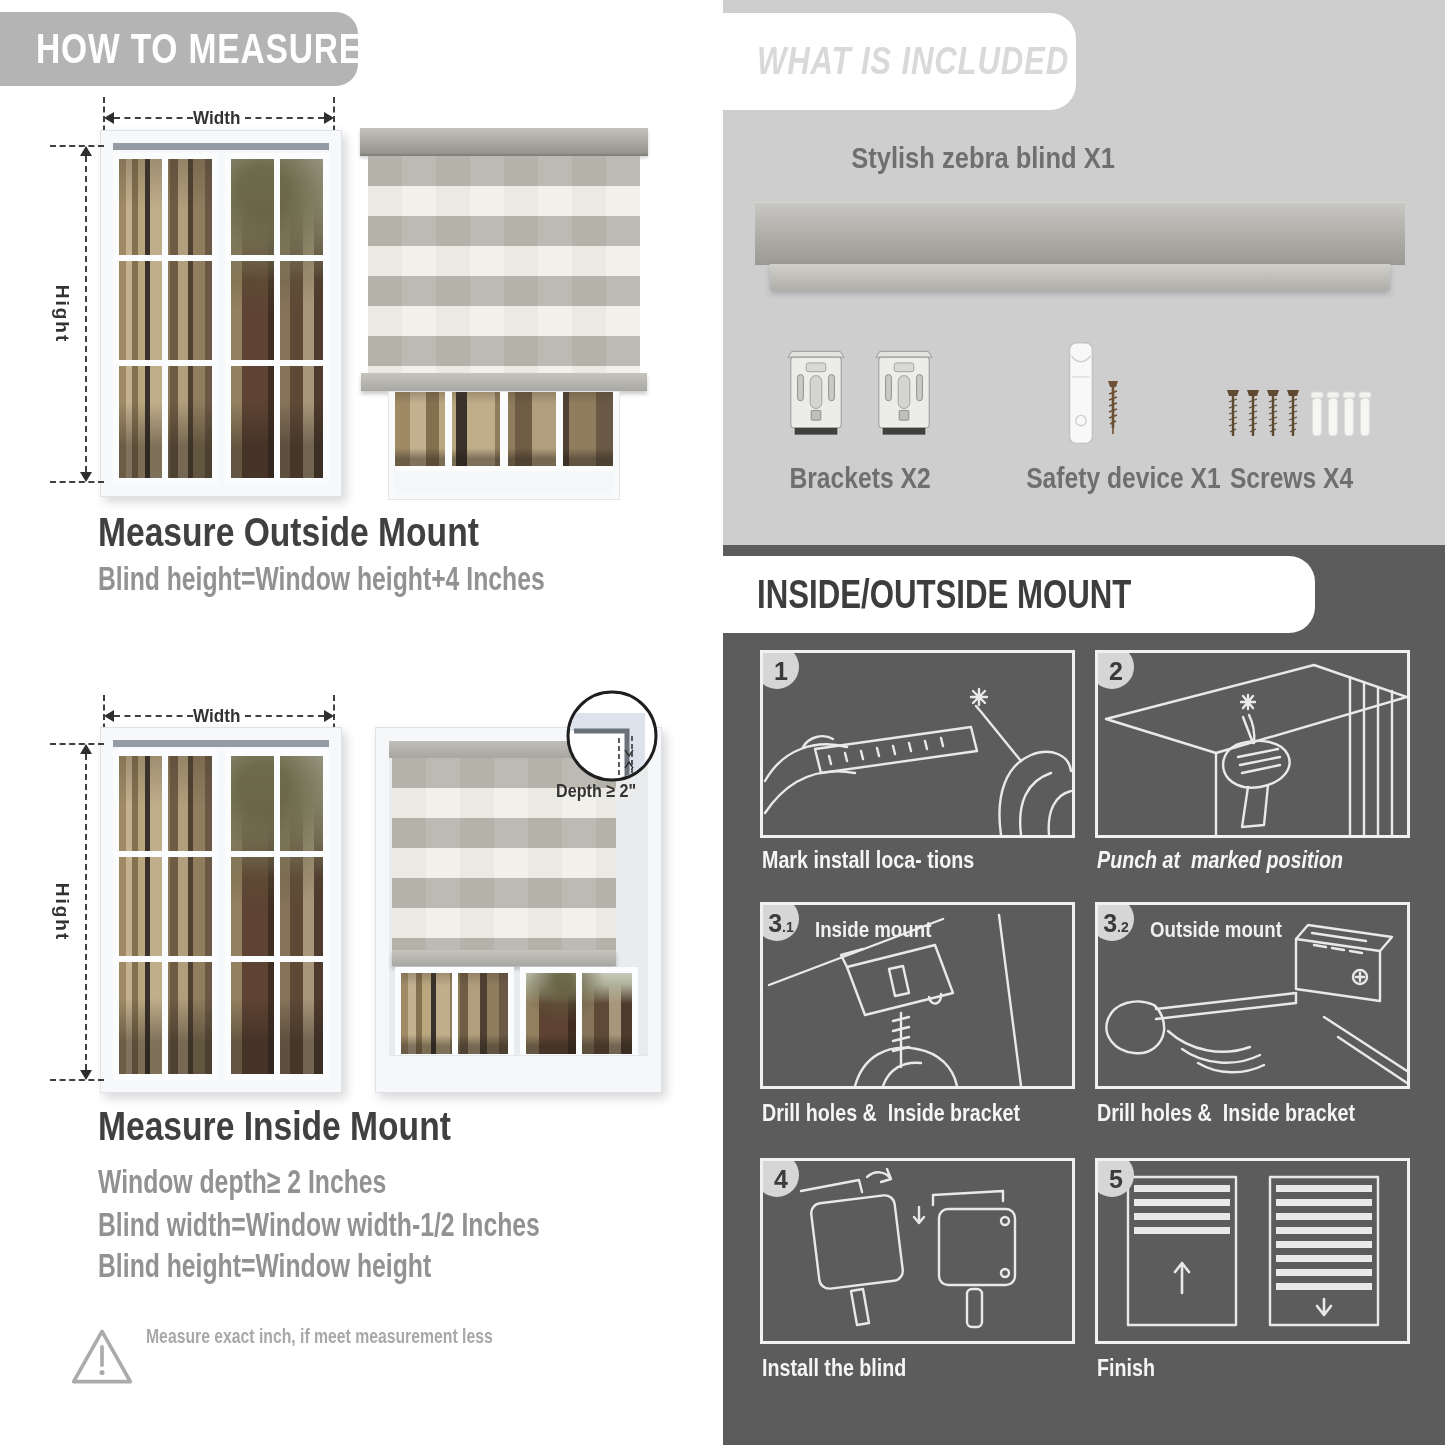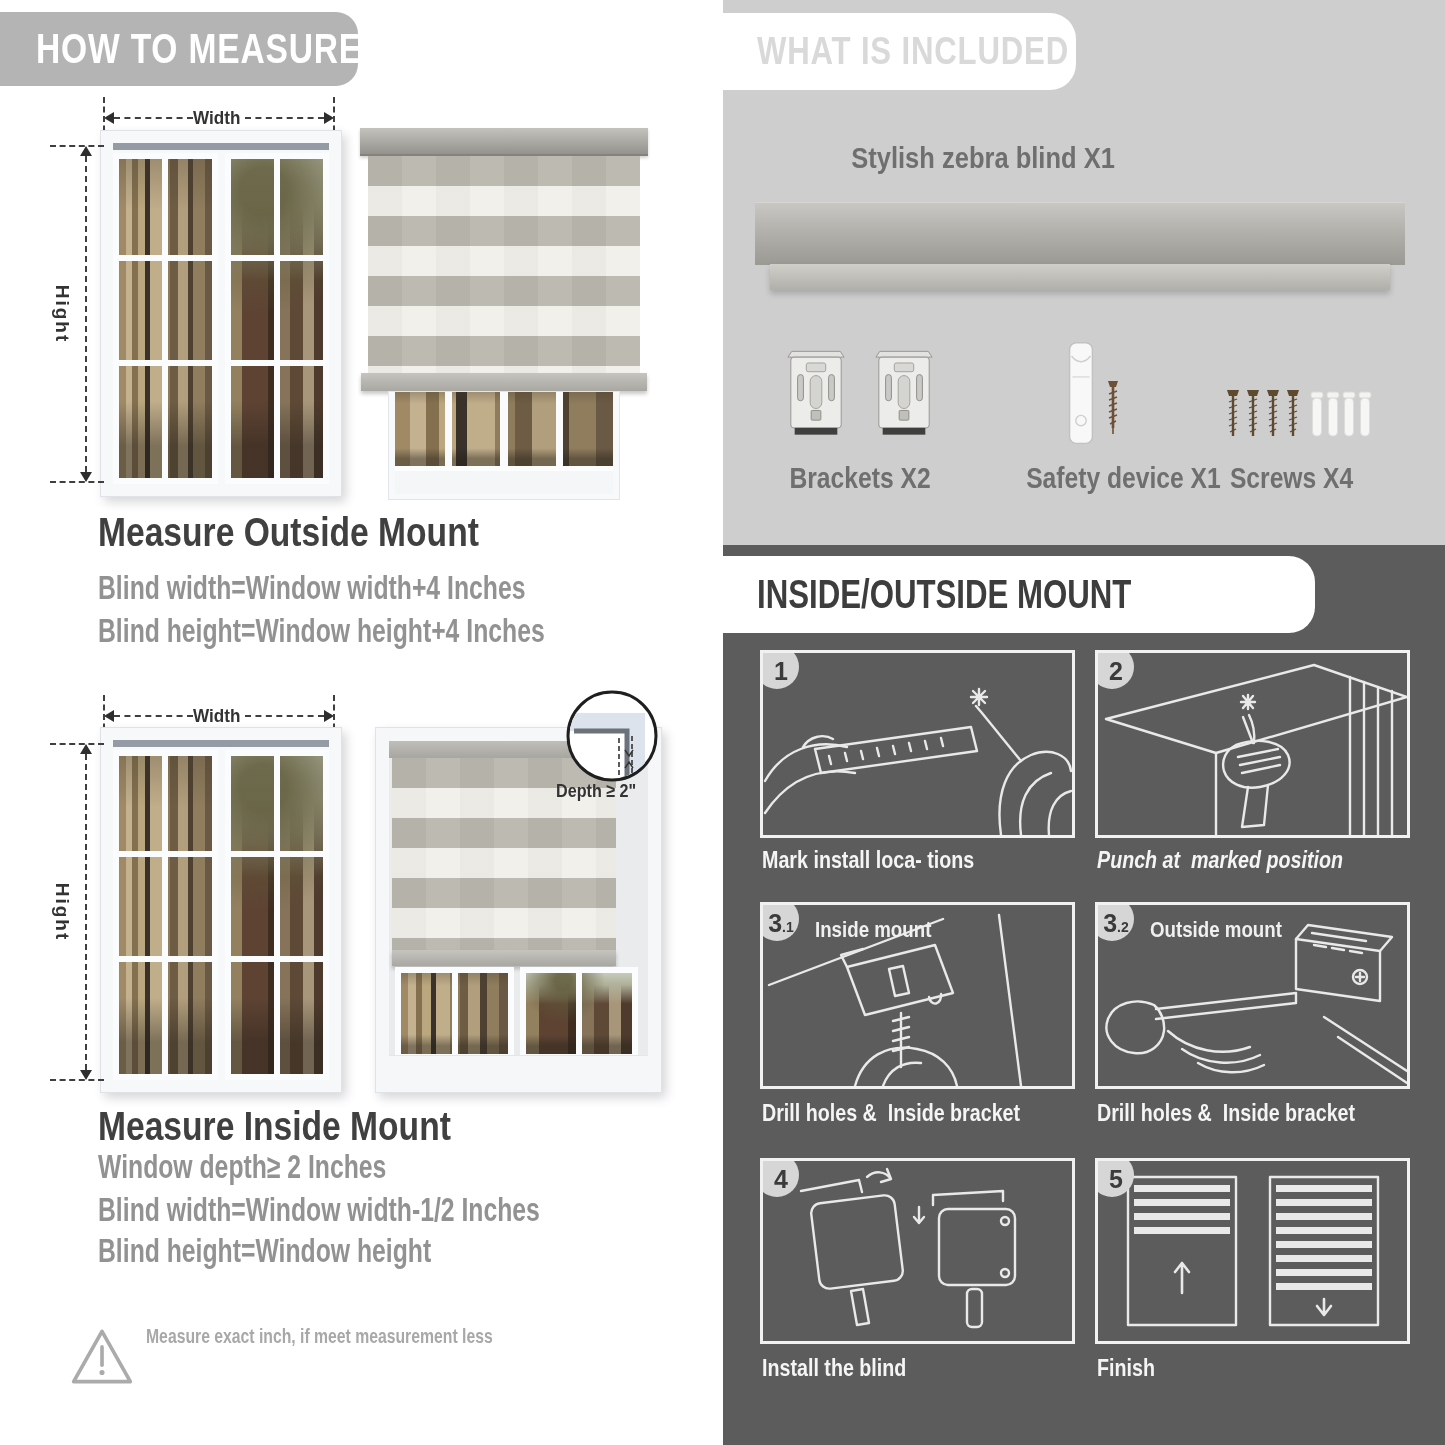--- a/index.html
+++ b/index.html
@@ -11,22 +11,22 @@
   .cx80{transform:scaleX(.80);} .cx82{transform:scaleX(.82);} .cx84{transform:scaleX(.84);}
   .cx85{transform:scaleX(.85);} .cx90{transform:scaleX(.90);}
   .cxc{transform-origin:50% 50%;}
 
   
   .hdr-left{left:0;top:12px;width:358px;height:74px;background:#b4b4b4;border-radius:0 22px 22px 0;
             display:flex;align-items:center;padding-left:36px;box-sizing:border-box;}
   .hdr-left span{font-size:42px;font-weight:bold;color:#ffffff;letter-spacing:1px;}
   .right-top{left:723px;top:0;width:722px;height:546px;background:#cecece;}
   .right-bottom{left:723px;top:545px;width:722px;height:900px;background:#5c5c5c;}
-  .banner1{left:723px;top:13px;width:353px;height:77px;background:#ffffff;border-radius:0 26px 26px 0;
-           display:flex;align-items:center;padding-left:34px;box-sizing:border-box;}
+  .banner1{left:723px;top:13px;width:353px;height:97px;background:#ffffff;border-radius:0 26px 26px 0;
+           display:flex;align-items:center;padding-left:34px;box-sizing:border-box;font-style:italic;}
   .banner1 span{font-size:38px;font-weight:bold;color:#d9d9d9;letter-spacing:1px;}
   .banner2{left:723px;top:556px;width:592px;height:77px;background:#ffffff;border-radius:0 26px 26px 0;
            display:flex;align-items:center;padding-left:34px;box-sizing:border-box;}
   .banner2 span{font-size:40px;font-weight:bold;color:#3d3d3d;}
 
   
   .h-measure{font-size:40px;font-weight:bold;color:#404040;line-height:44px;}
   .body-line{font-size:33px;font-weight:bold;color:#929292;line-height:37px;}
   .note-line{font-size:21px;font-weight:600;color:#a8a8a8;line-height:25px;}
   .anno-label{font-size:19px;font-weight:bold;color:#333333;}
@@ -164,21 +164,20 @@
       <div class="mini-glass">
           <div class="glass g1"></div>
           <div class="vbars4"></div>
         </div>
       <div class="mini-sill"></div>
     </div>
   </div>
 
   <div class="abs" style="left:98px;top:510px;">
     <div class="h-measure"><span class="cx cx84">Measure Outside Mount</span></div>
-    <div class="body-line" style="margin-top:15px;"><span class="cx cx75">Blind width=Window width+4 Inches</span></div>
     <div class="body-line" style="margin-top:6px;"><span class="cx cx75">Blind height=Window height+4 Inches</span></div>
   </div>
 
   <div class="abs wline" style="left:104px;top:707px;width:230px;">
     <div class="tickv" style="left:-1px;"></div>
     <div class="arr-l"></div>
     <div class="dash"></div>
     <span class="anno-label cx cx90">Width</span>
     <div class="dash"></div>
     <div class="arr-r"></div>
@@ -241,21 +240,21 @@
       <path d="M68 48 L68 92" stroke="#333" stroke-width="1.6" stroke-dasharray="5 3" fill="none"></path>
       <path d="M61 62 l4 6 l4 -6 M61 80 l4 -6 l4 6" stroke="#333" stroke-width="1.4" fill="none"></path>
     </g>
   </svg>
   <div class="abs" style="left:556px;top:780px;width:140px;">
     <span class="depth-label cx cx85">Depth ≥ 2"</span>
   </div>
 
   <div class="abs" style="left:98px;top:1104px;">
     <div class="h-measure"><span class="cx cx84">Measure Inside Mount</span></div>
-    <div class="body-line" style=""><span class="cx cx75">Window depth≥ 2 Inches</span></div>
+    <div class="body-line" style="margin-top:15px;"><span class="cx cx75">Window depth≥ 2 Inches</span></div>
     <div class="body-line" style="margin-top:6px;"><span class="cx cx75">Blind width=Window width-1/2 Inches</span></div>
     <div class="body-line" style="margin-top:4px;"><span class="cx cx75">Blind height=Window height</span></div>
   </div>
 
   <svg class="abs" style="left:70px;top:1322px;" width="64" height="70" viewBox="0 0 70 66">
     <path d="M35 5 L66 60 L4 60 Z" fill="none" stroke="#ababab" stroke-width="4" stroke-linejoin="round"></path>
     <line x1="35" y1="22" x2="35" y2="42" stroke="#ababab" stroke-width="4" stroke-linecap="round"></line>
     <circle cx="35" cy="50" r="2.8" fill="#ababab"></circle>
   </svg>
   <div class="abs" style="left:146px;top:1323px;">

